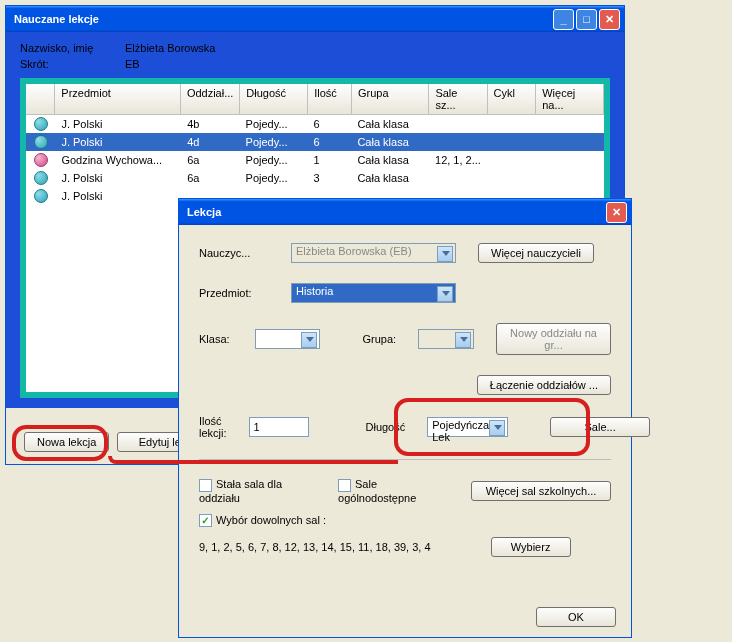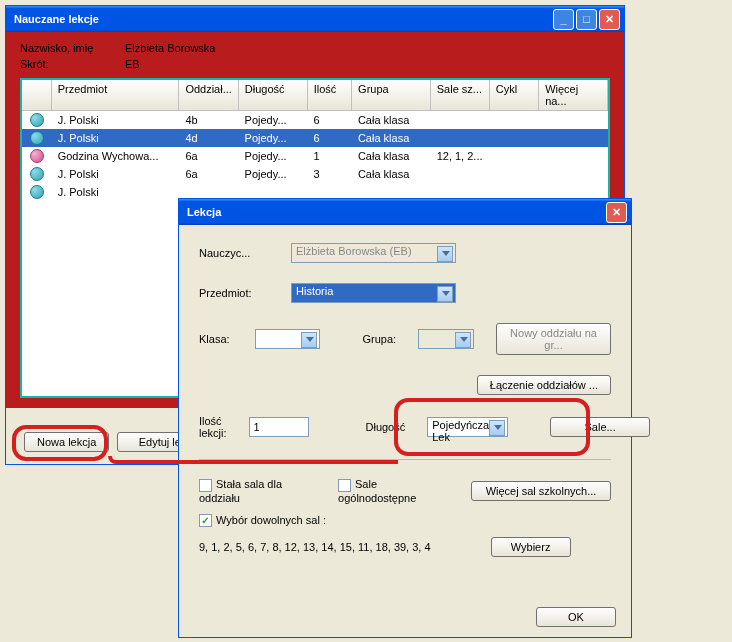--- a/index.html
+++ b/index.html
@@ -8,24 +8,24 @@
 .window { position: absolute; background: #ece9d8; border: 1px solid #0054e3; }
 .titlebar { background: linear-gradient(to bottom, #3a95ff 0%, #0054e3 10%, #0054e3 90%, #0040c0 100%); height: 26px; display: flex; align-items: center; padding: 0 4px 0 8px; color: #fff; font-weight: bold; font-size: 12px; }
 .titlebar-text { flex: 1; }
 .titlebar-btns { display: flex; gap: 2px; }
 .tbtn { width: 21px; height: 21px; border: 1px solid #fff; border-radius: 3px; display: flex; align-items: center; justify-content: center; color: #fff; font-weight: bold; }
 .tbtn-min { background: #3d84e3; }
 .tbtn-max { background: #3d84e3; }
 .tbtn-close { background: #e35a4e; }
 
 .win1 { left: 5px; top: 5px; width: 620px; height: 460px; }
-.win1-body { padding: 10px 14px; background: #b91c1c; }
+.win1-body { padding: 10px 14px; background: #1d4ed8; }
 .info-row { display: flex; margin-bottom: 4px; }
 .info-label { width: 105px; }
-.table-wrap { border: 2px solid #14b8a6; background: #fff; margin-top: 8px; height: 320px; overflow: hidden; }
+.table-wrap { border: 6px solid #14b8a6; background: #fff; margin-top: 8px; height: 320px; overflow: hidden; }
 .thead { display: flex; background: #ece9d8; border-bottom: 1px solid #c0c0c0; }
 .th { padding: 3px 6px; border-right: 1px solid #c0c0c0; background: linear-gradient(#fefefe,#e8e5d8); }
 .th0{width:30px;} .th1{width:130px;} .th2{width:60px;} .th3{width:70px;} .th4{width:45px;} .th5{width:80px;} .th6{width:60px;} .th7{width:50px;} .th8{width:70px;}
 .trow { display: flex; align-items: center; height: 18px; }
 .trow.sel { background: #316ac5; color: #fff; }
 .td { padding: 1px 6px; overflow: hidden; white-space: nowrap; }
 .td0{width:30px;display:flex;justify-content:center;} .td1{width:130px;} .td2{width:60px;} .td3{width:70px;} .td4{width:45px;} .td5{width:80px;} .td6{width:60px;} .td7{width:50px;} .td8{width:70px;}
 .rowicon { width: 14px; height: 14px; border-radius: 50%; background: radial-gradient(circle at 30% 30%, #8fdde8, #2aa3b5); border: 1px solid #1a7a8a; }
 .rowicon.pink { background: radial-gradient(circle at 30% 30%, #f5b5d0, #d04a8a); border-color: #a03a6a; }
 
@@ -165,20 +165,21 @@
   <div class="titlebar">
     <span class="titlebar-text">Lekcja</span>
     <div class="titlebar-btns">
       <div class="tbtn tbtn-close">✕</div>
     </div>
   </div>
   <div class="win2-body">
     <div class="form-row">
       <span class="form-label">Nauczyc...</span>
       <div class="select disabled" style="width:165px"><span>Elżbieta Borowska (EB)</span></div>
+      <div class="btn" style="min-width:110px">Więcej nauczycieli</div>
     </div>
     <div class="form-row">
       <span class="form-label">Przedmiot:</span>
       <div class="select hl" style="width:165px"><span>Historia</span></div>
     </div>
     <div class="form-row">
       <span class="form-label">Klasa:</span>
       <div class="select" style="width:110px"></div>
       <span style="width:40px;margin-left:20px">Grupa:</span>
       <div class="select disabled" style="width:90px"></div>

